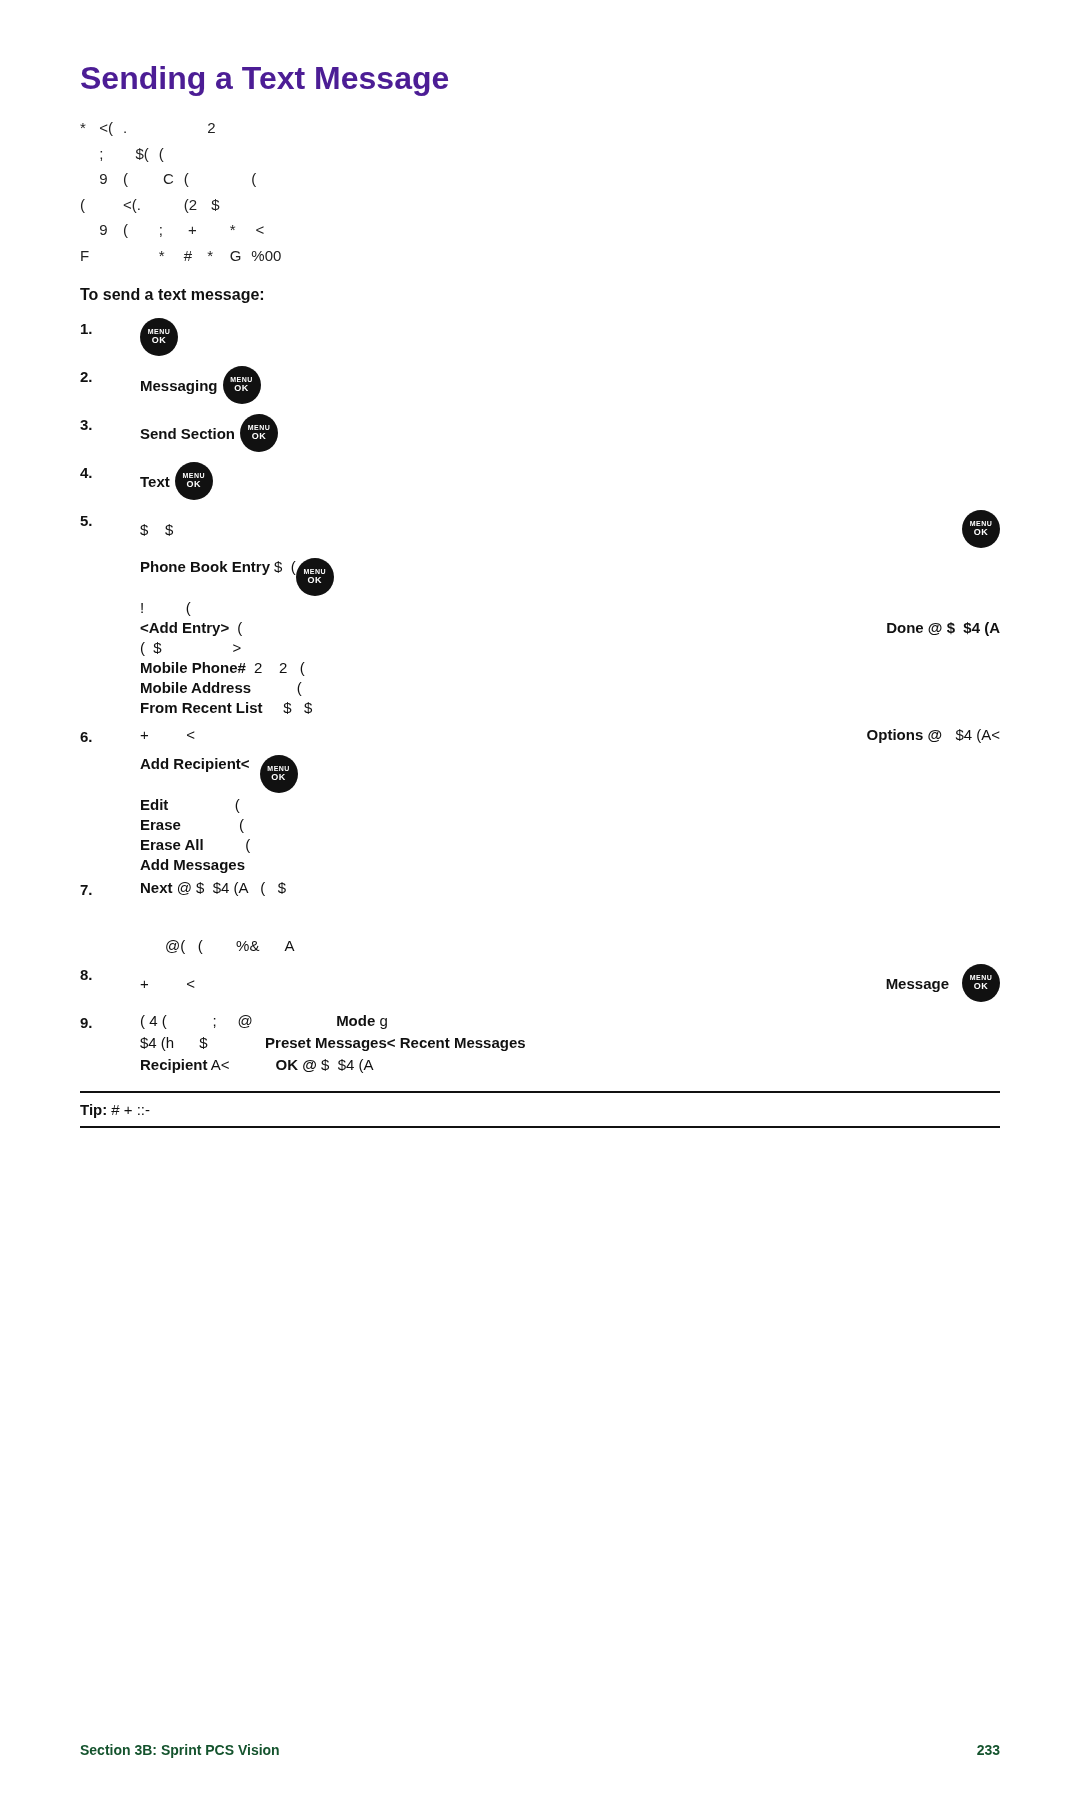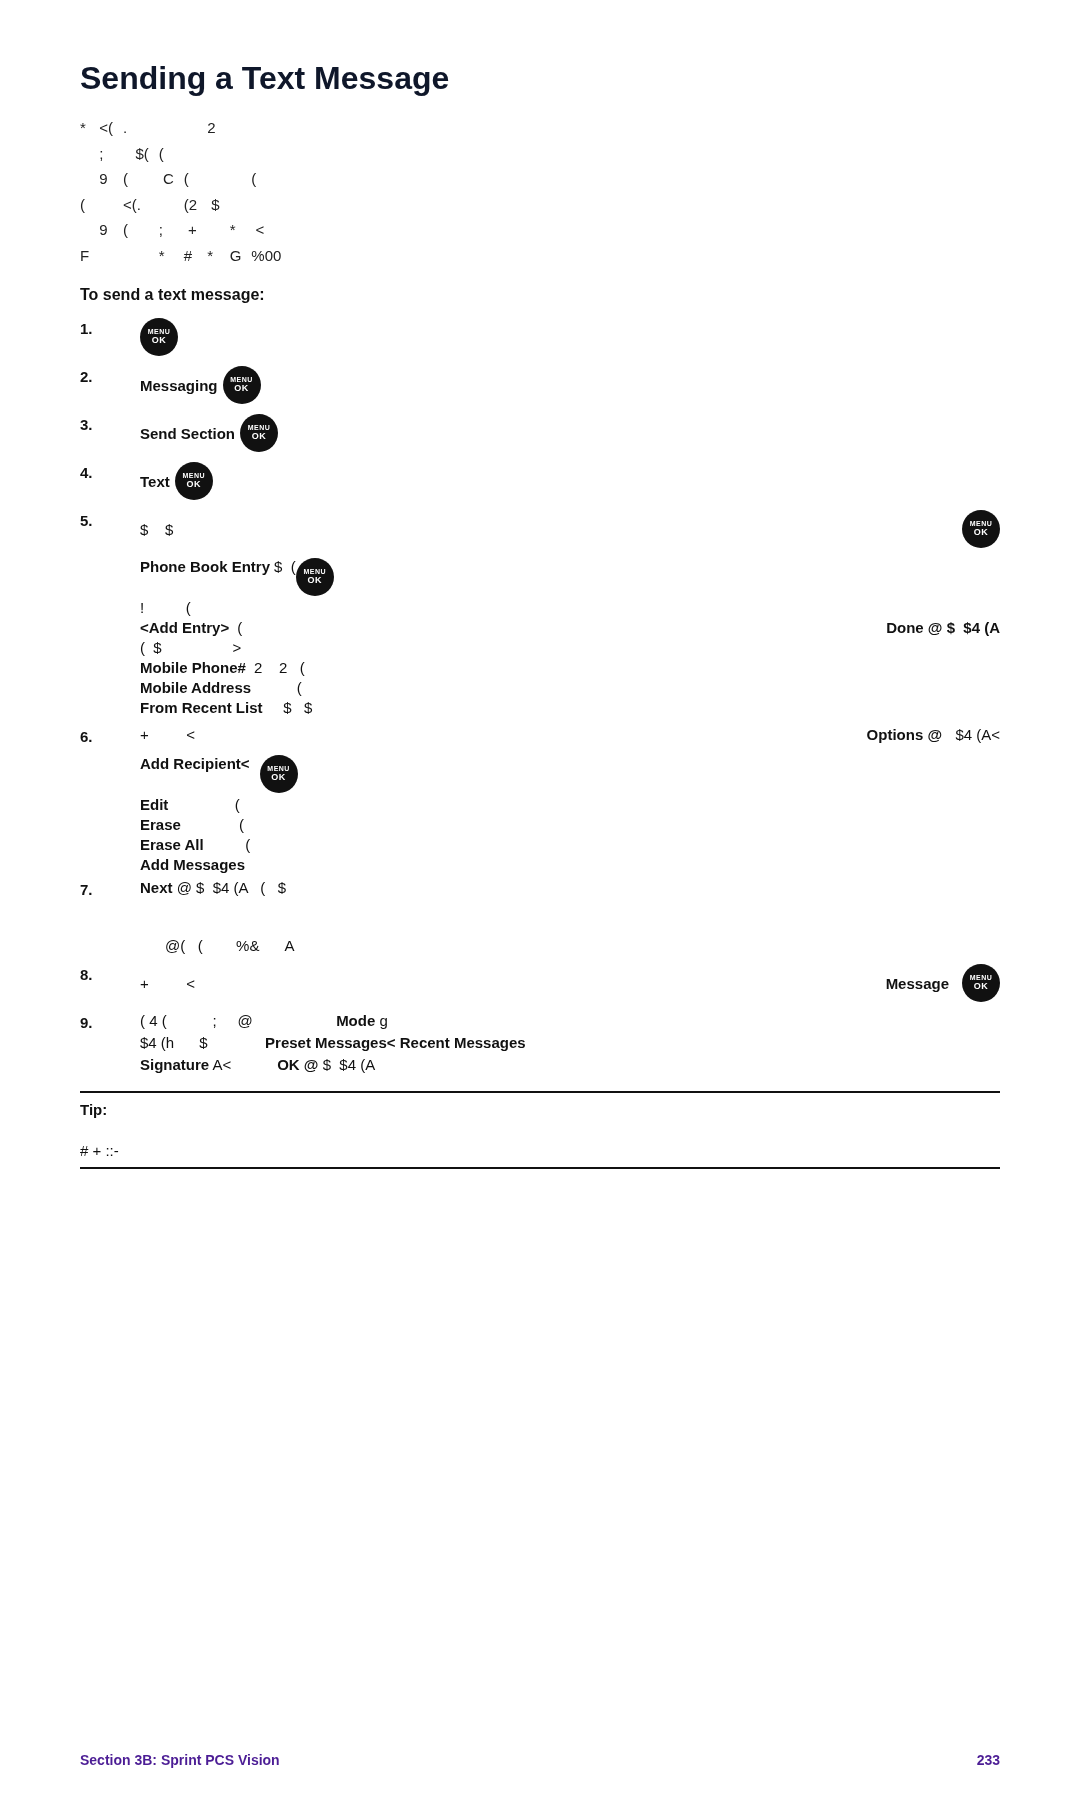--- a/index.html
+++ b/index.html
@@ -6,21 +6,21 @@
     body {
       background: #fff;
       font-family: 'Arial', sans-serif;
       width: 1080px;
       min-height: 1800px;
       position: relative;
       padding: 60px 80px 60px 80px;
     }
 
     .page-title {
-      color: #0f172a;
+      color: #4c1d95;
       font-size: 32px;
       font-weight: bold;
       margin-bottom: 18px;
     }
 
     .char-table-block {
       font-size: 15px;
       color: #222;
       margin-bottom: 18px;
       line-height: 1.7;
@@ -118,38 +118,37 @@
     }
 
     .tip-bar {
       border-top: 2px solid #111;
       border-bottom: 2px solid #111;
       padding: 8px 0;
       margin-top: 18px;
       font-size: 15px;
       color: #111;
       display: flex;
-      gap: 24px;
-      flex-direction: column;
+      gap: 4px;
     }
 
     .tip-label {
       font-weight: bold;
     }
 
     .footer {
       position: absolute;
-      bottom: 32px;
+      bottom: 42px;
       left: 80px;
       right: 80px;
       display: flex;
       justify-content: space-between;
       font-size: 14px;
       font-weight: bold;
-      color: #4c1d95;
+      color: #14532d;
     }
 
     .step-text {
       font-size: 15px;
     }
 
     .inline-bold {
       font-weight: bold;
     }
   </style>
@@ -389,21 +388,21 @@
         <span style="flex:1">&nbsp;&nbsp;&nbsp;&nbsp;&nbsp;&nbsp;&nbsp;&nbsp;&nbsp;&nbsp;&nbsp;&nbsp;&nbsp;&nbsp;&nbsp;&nbsp;&nbsp;&nbsp;</span>
         <span class="inline-bold">Mode</span>
         <span> g</span>
       </div>
       <div>
         <span>$4 (h &nbsp;&nbsp;&nbsp;&nbsp;&nbsp;$</span>
         <span style="margin-left:20px;"></span>
         <span class="inline-bold">&nbsp;&nbsp;&nbsp;&nbsp;&nbsp;&nbsp;&nbsp;&nbsp;Preset Messages&lt; Recent Messages</span>
       </div>
       <div>
-        <span class="inline-bold">Signature</span>
+        <span class="inline-bold">Recipient</span>
         <span>A&lt;</span>
         <span>&nbsp;&nbsp;&nbsp;&nbsp;&nbsp;&nbsp;&nbsp;&nbsp;&nbsp;</span>
         <span class="inline-bold">OK @</span>
         <span> $ &nbsp;$4 (A</span>
       </div>
     </div>
   </div>
 
 </div>
 

